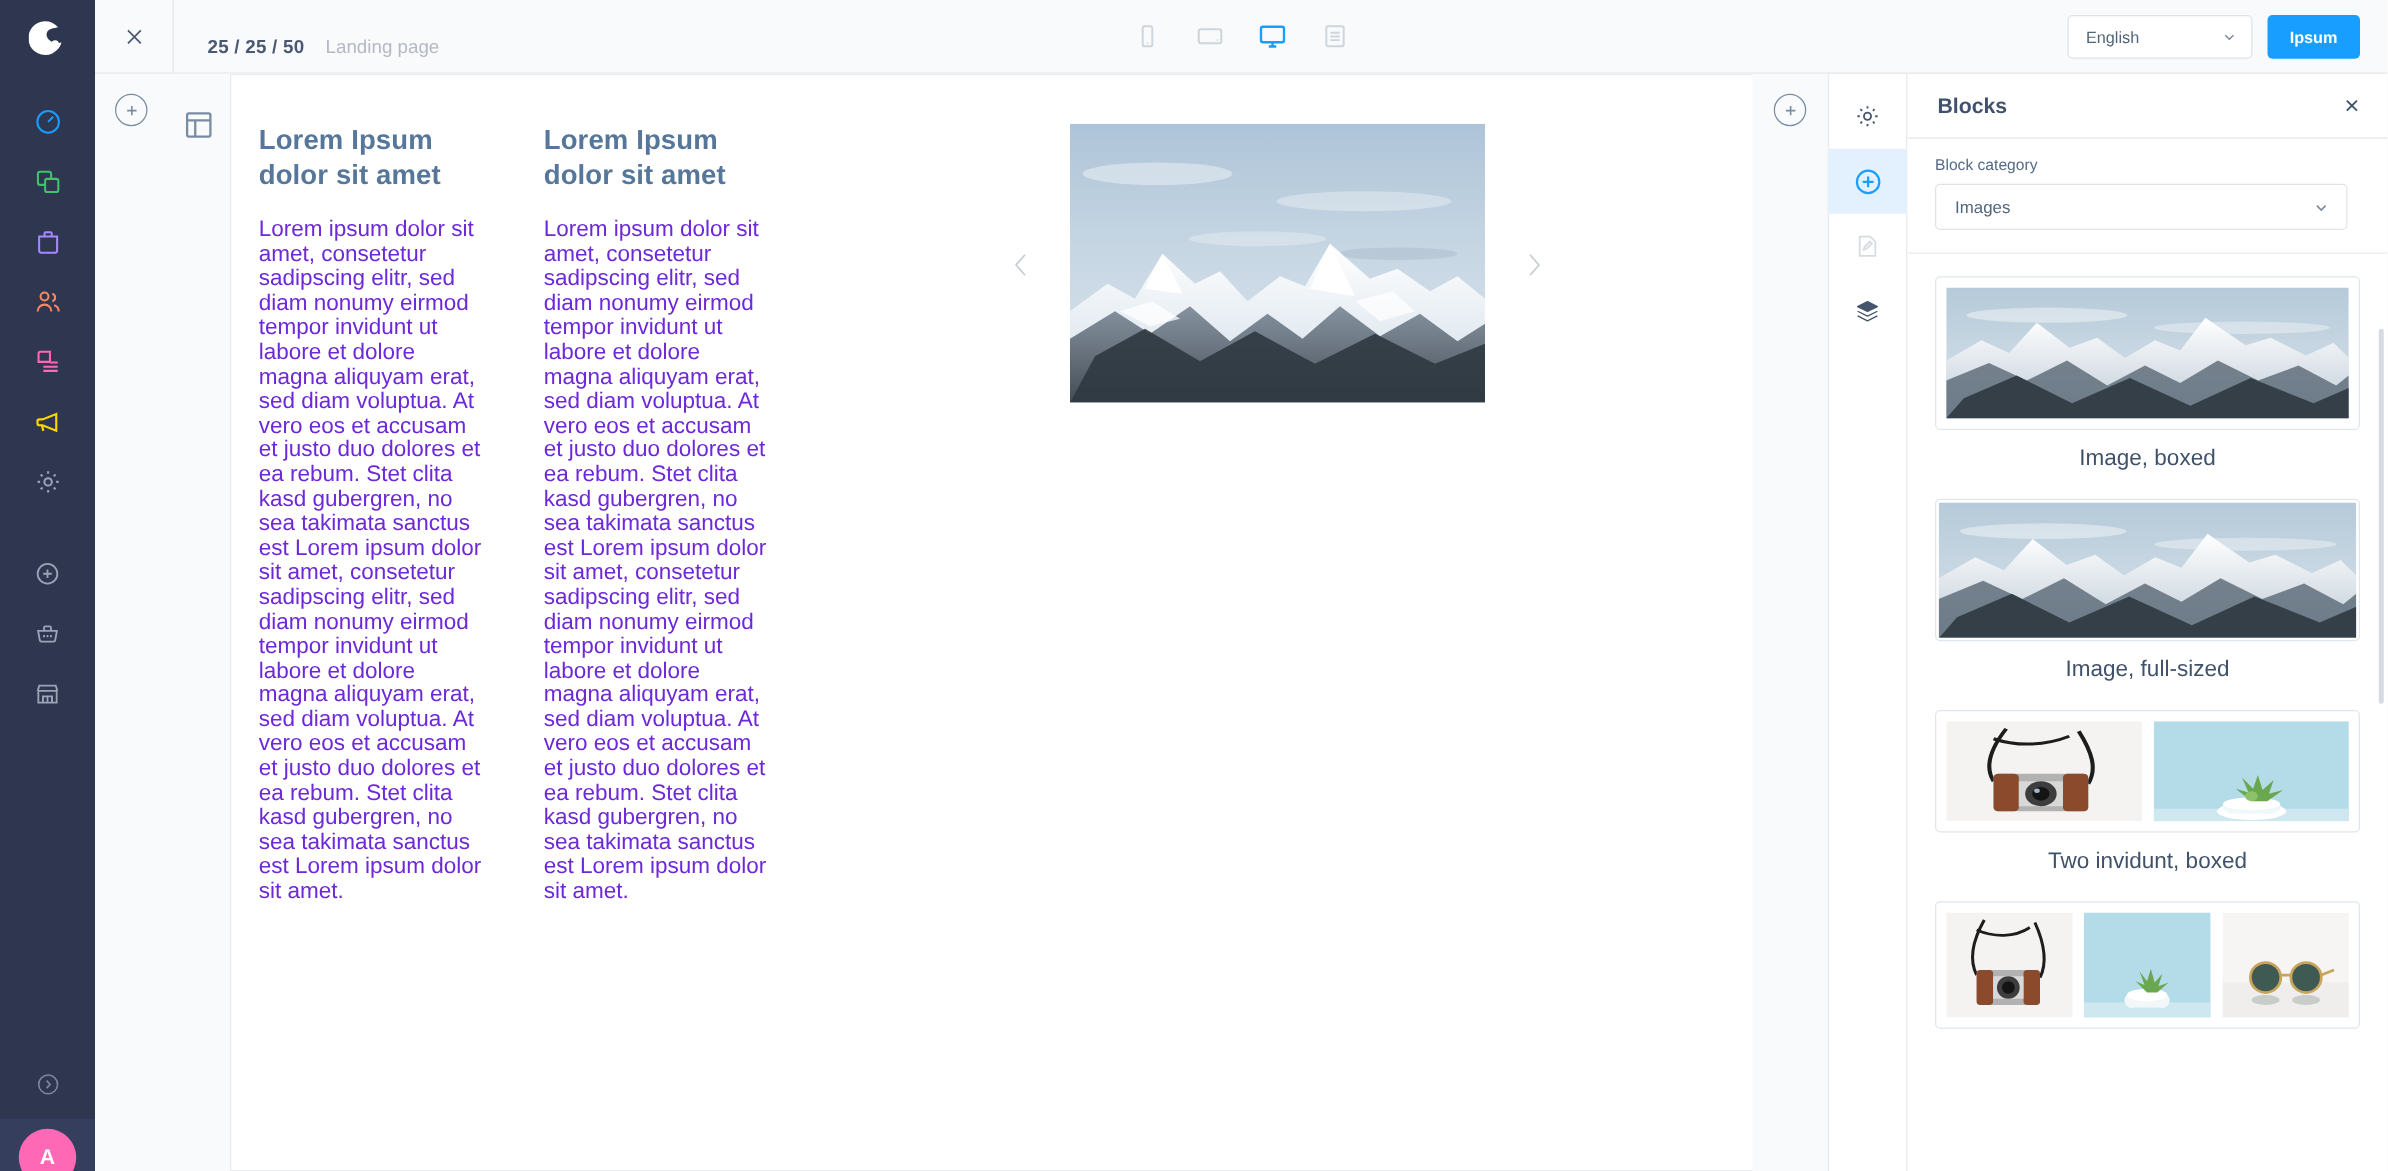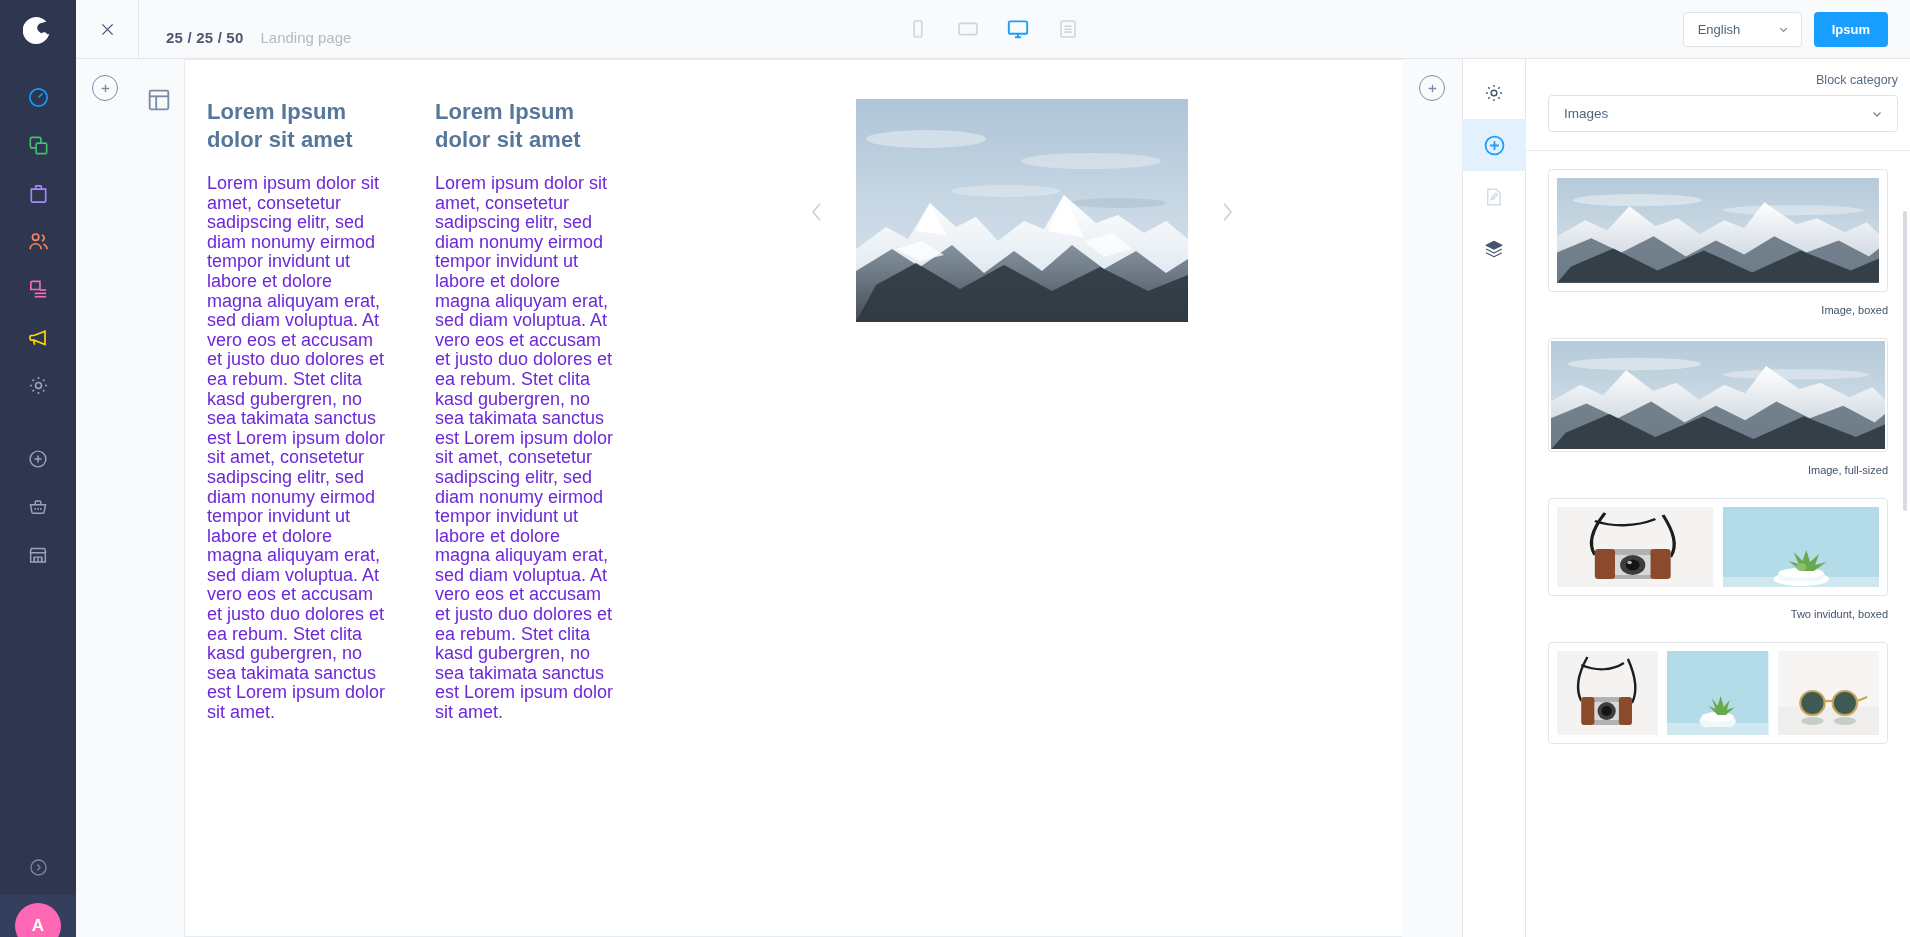--- a/index.html
+++ b/index.html
@@ -80,21 +80,21 @@
   .tb-dev {
     width: 36px; height: 36px;
     display: flex; align-items: center; justify-content: center;
     cursor: pointer; pointer-events: auto;
   }
   .tb-right {
     position: absolute; right: 22px; top: 0; height: 58px;
     display: flex; align-items: center; gap: 12px;
   }
   .lang-select {
-    width: 119px; height: 35px;
+    width: 148px; height: 35px;
     border: 1px solid #dfe3e8; border-radius: 4px;
     background: #fff;
     display: flex; align-items: center; justify-content: space-between;
     padding: 0 11px 0 14px;
     font-size: 13px; color: #52667a; cursor: pointer;
   }
   .save-btn {
     height: 35px; min-width: 68px; padding: 0 18px;
     background: #189eff; border: none; border-radius: 4px;
     color: #fff; font-size: 13px; font-weight: bold;
@@ -207,23 +207,22 @@
   }
   .panel-head {
     height: 52px; flex: 0 0 52px;
     border-bottom: 1px solid #e4e5e8;
     display: flex; align-items: center; justify-content: space-between;
     padding: 0 20px 0 24px;
   }
   .panel-title { font-size: 17px; font-weight: bold; color: #40526b; }
   .panel-close { cursor: pointer; width: 18px; height: 18px; display:flex; align-items:center; justify-content:center; }
   .panel-cat {
-    padding: 14px 12px 18px 22px;
+    padding: 14px 32px 18px 22px;
     border-bottom: 1px solid #e9ecef;
-    text-align: right;
   }
   .panel-cat-label { font-size: 12.5px; color: #566b85; margin-bottom: 8px; }
   .panel-select {
     height: 37px; border: 1px solid #dfe3e8; border-radius: 4px;
     display: flex; align-items: center; justify-content: space-between;
     padding: 0 13px 0 15px;
     font-size: 13.5px; color: #52667a;
     cursor: pointer; background: #fff;
   }
   .panel-list {
@@ -231,21 +230,21 @@
     padding: 18px 22px 0 22px;
     position: relative;
   }
   .block-card {
     border: 1px solid #e0e6ec; border-radius: 4px;
     background: #fff;
     padding: 8px;
     cursor: pointer;
   }
   .block-label {
-    text-align: right; font-size: 11px;
+    text-align: center; font-size: 18px;
     color: #40526b;
     margin: 12px 0 22px 0;
   }
   .thumb { width: 100%; display: block; }
   .thumb-row { display: flex; gap: 9px; }
   .thumb-row > * { flex: 1; }
   .panel-scrollbar {
     position: absolute; right: 3px; top: 60px;
     width: 4px; height: 300px; border-radius: 2px;
     background: #d6dbe1;
@@ -518,20 +517,28 @@
         <div class="rail-item">
           <svg width="22" height="22" viewBox="0 0 24 24" fill="#46556c" stroke="#46556c" stroke-width="1.2" stroke-linejoin="round">
             <path d="M12 3.6l8.6 4.3-8.6 4.3-8.6-4.3z"></path>
             <path d="M3.4 12l8.6 4.3 8.6-4.3" fill="none"></path>
             <path d="M3.4 16.1l8.6 4.3 8.6-4.3" fill="none"></path>
           </svg>
         </div>
       </div>
 
       <div class="panel">
+        <div class="panel-head">
+          <span class="panel-title">Blocks</span>
+          <span class="panel-close">
+            <svg width="15" height="15" viewBox="0 0 24 24" fill="none" stroke="#40526b" stroke-width="2.4">
+              <path d="M5.5 5.5l13 13M18.5 5.5l-13 13"></path>
+            </svg>
+          </span>
+        </div>
 
         <div class="panel-cat">
           <div class="panel-cat-label">Block category</div>
           <div class="panel-select">
             <span>Images</span>
             <svg width="14" height="14" viewBox="0 0 24 24" fill="none" stroke="#7a889b" stroke-width="2.2">
               <path d="M6 9.5l6 6 6-6"></path>
             </svg>
           </div>
         </div>

